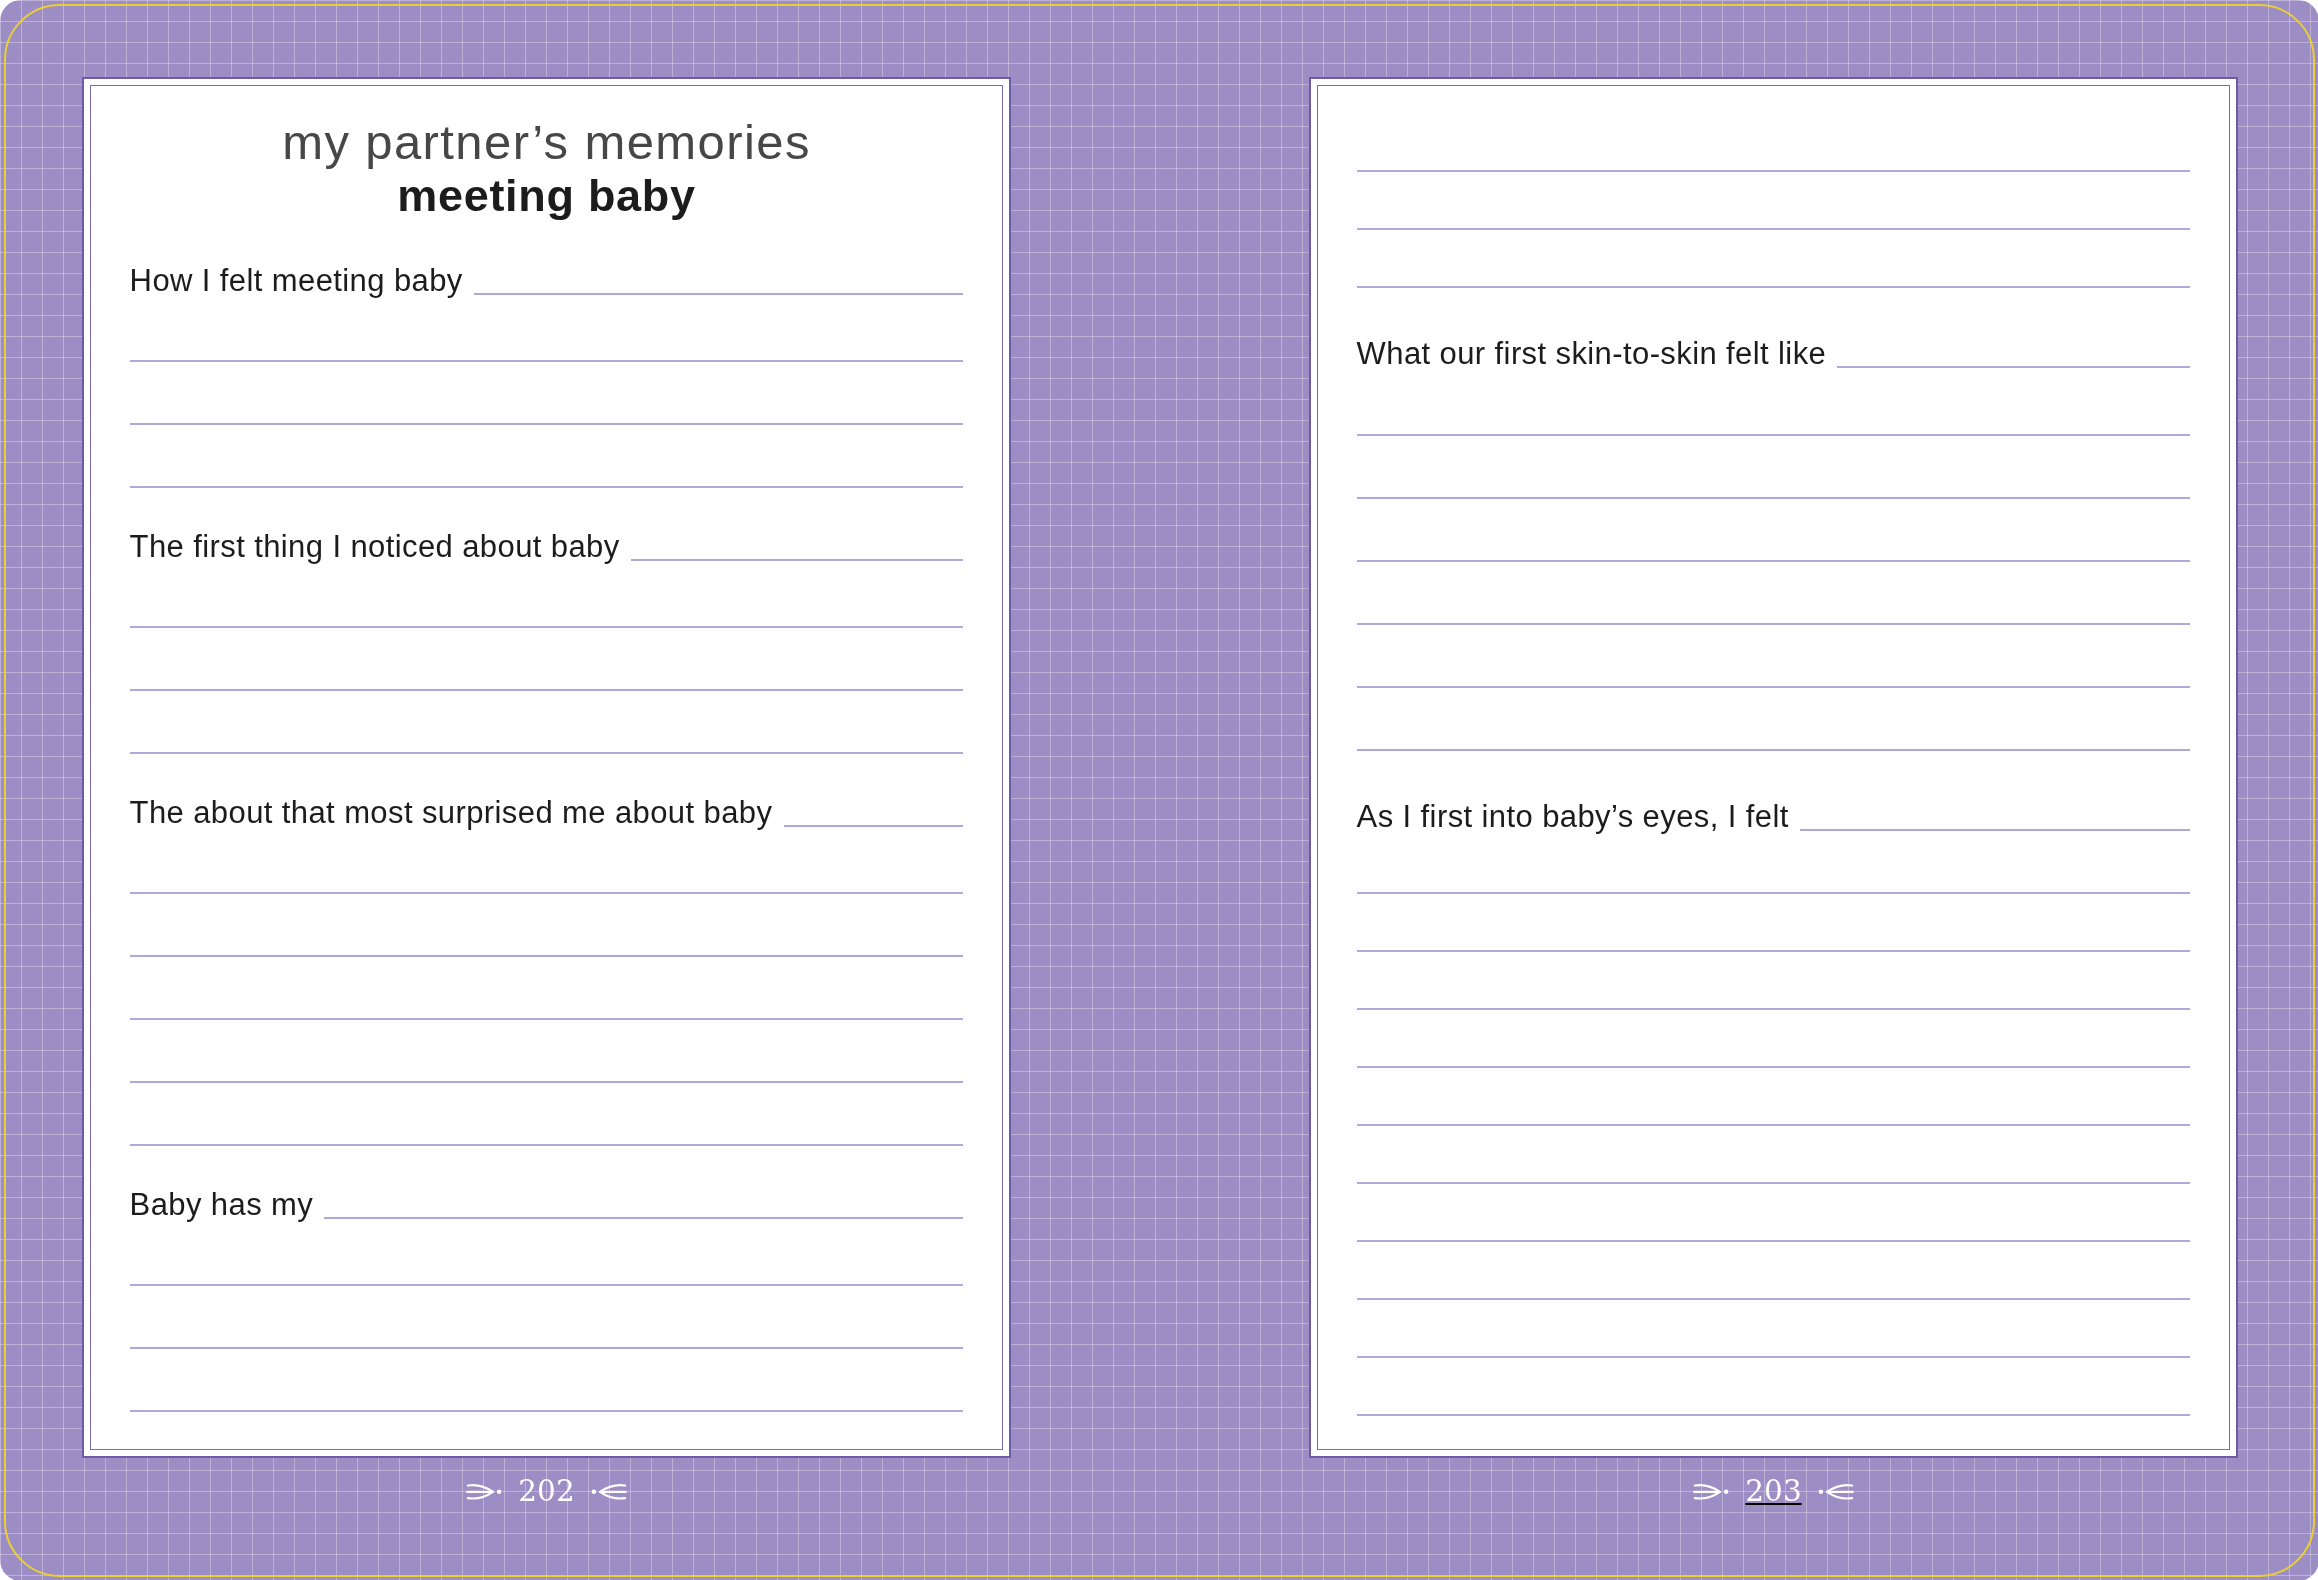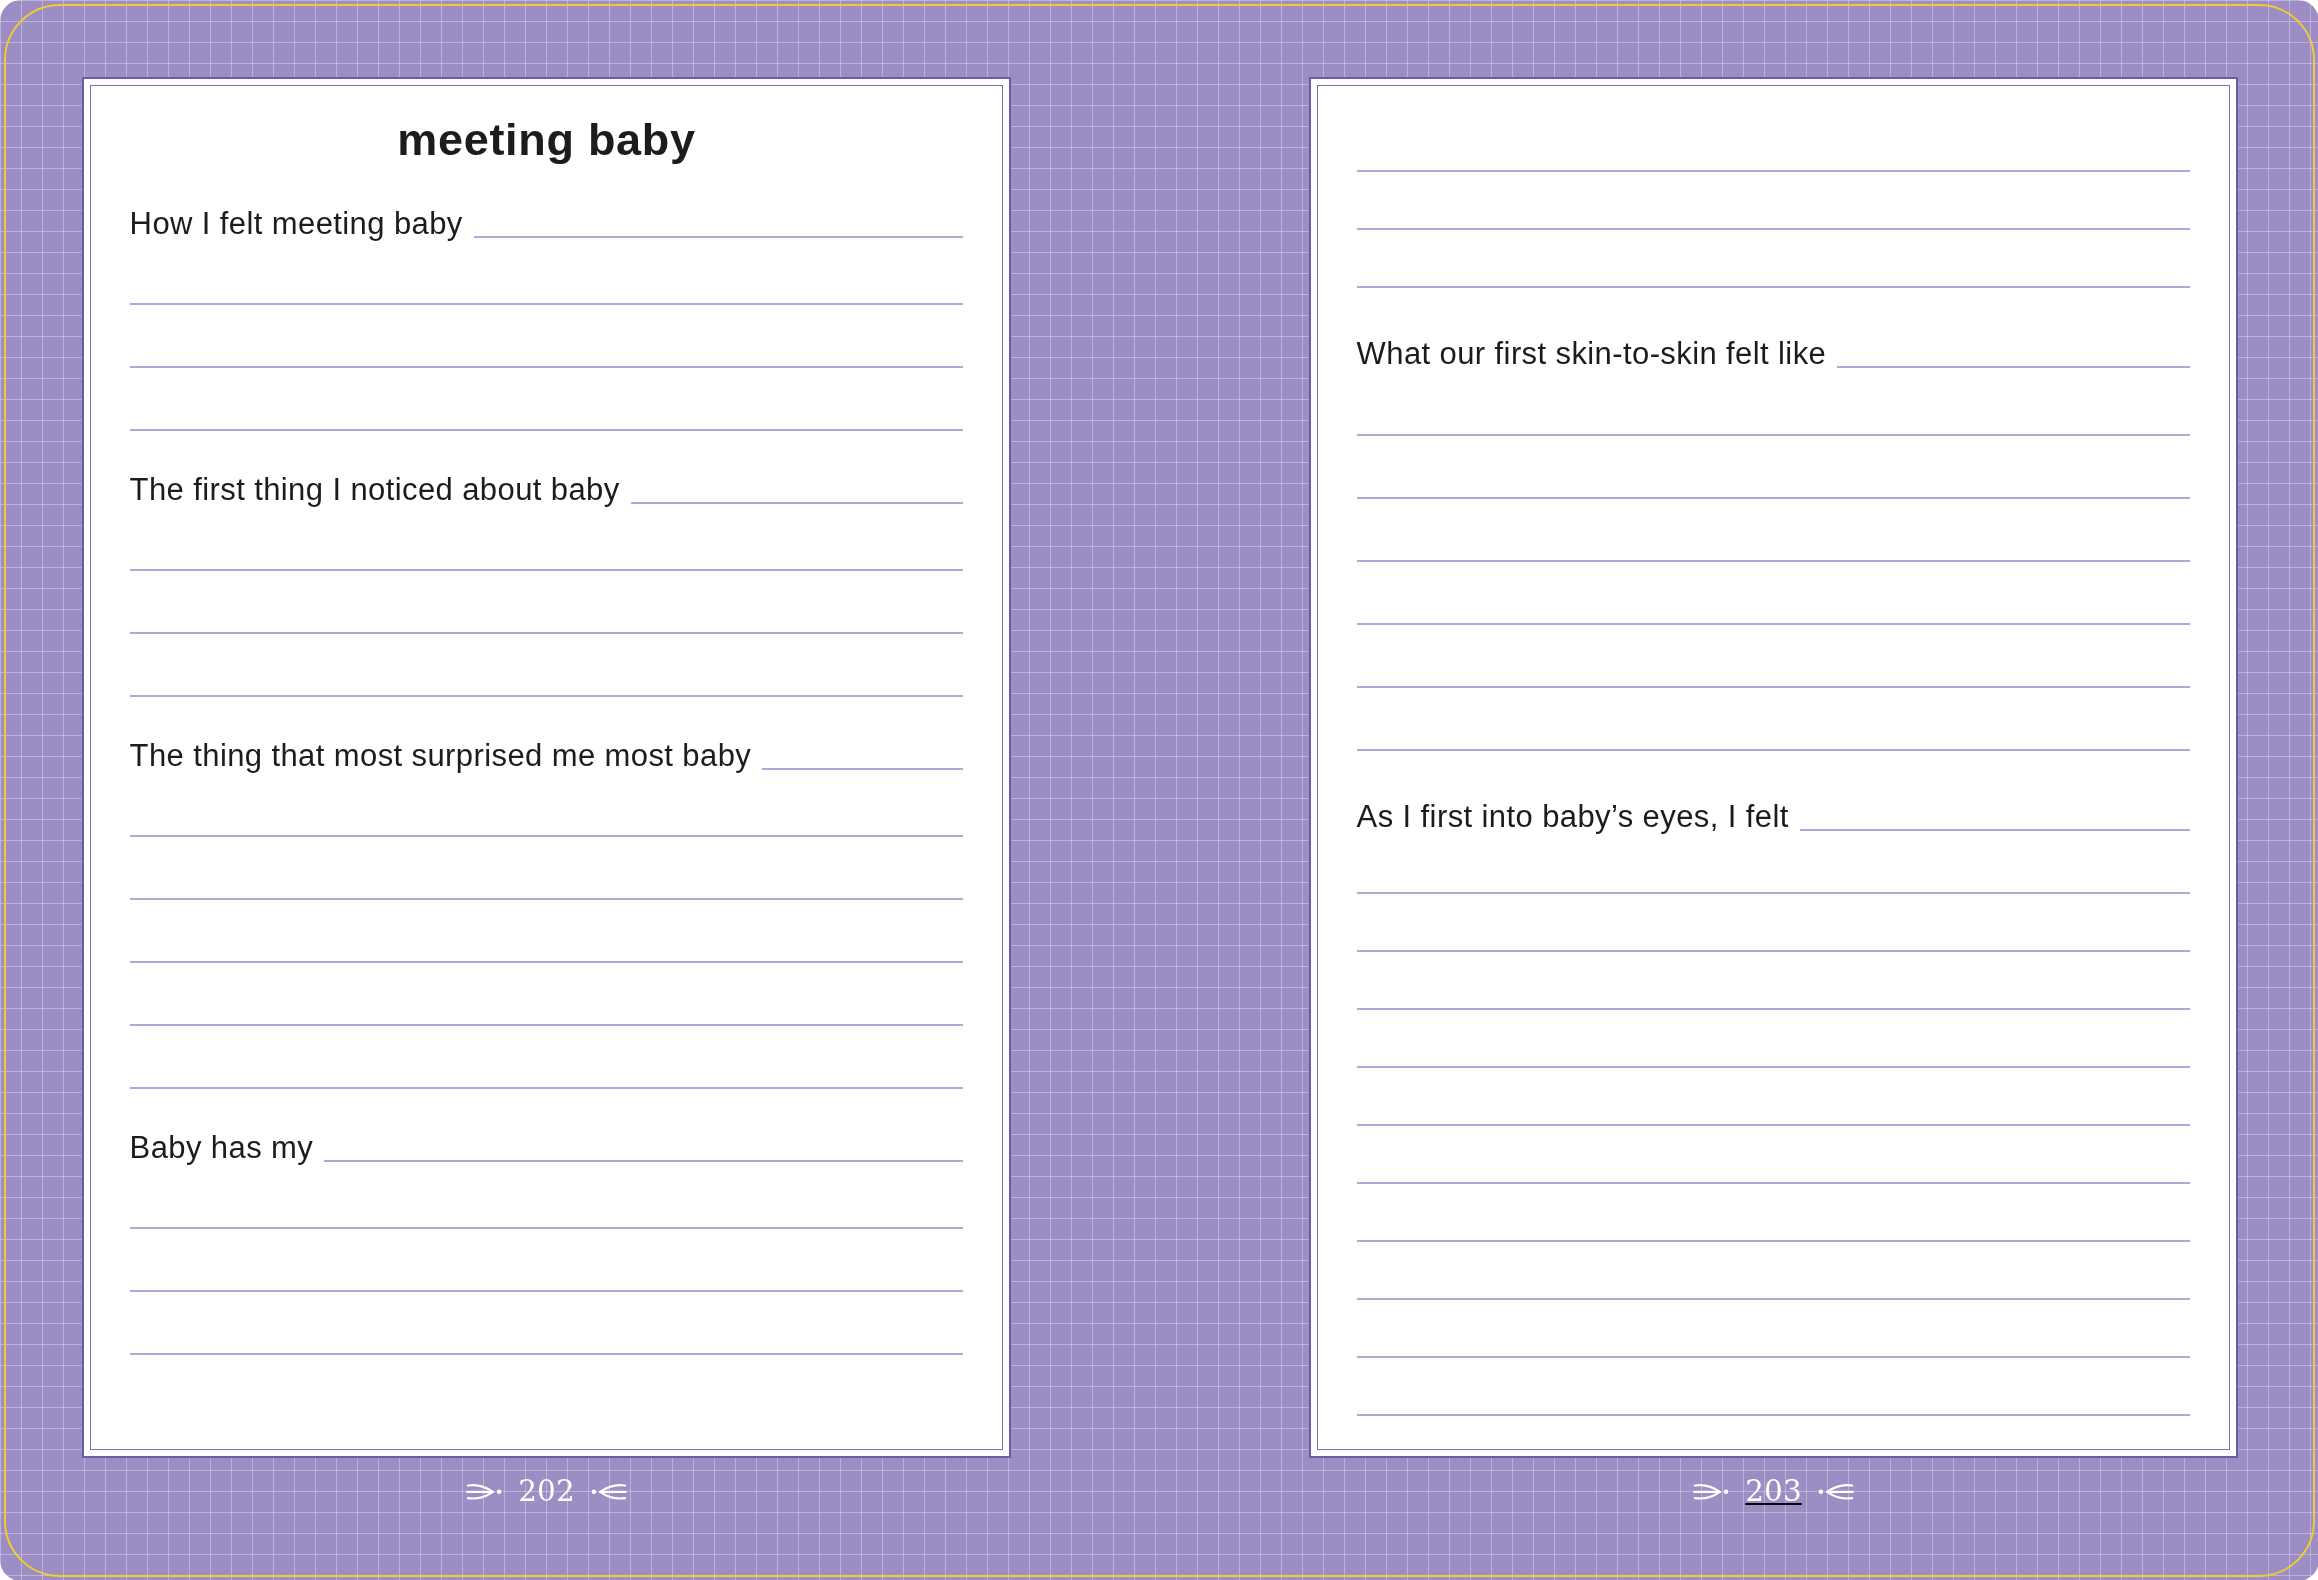--- a/index.html
+++ b/index.html
@@ -71,20 +71,21 @@
 </style>
 </head>
 <body>
 
 <div class="canvas">
   <div class="gold-frame"></div>
 
   <div class="page page-left">
     <div class="page-inner">
       <div class="title-block">
+        <div class="title1">my partner’s memories</div>
         <div class="title2">meeting baby</div>
       </div>
       <div class="sections">
           <div class="section">
             <div class="label-row">
               <span class="field-label">How I felt meeting baby</span>
               <span class="fill-line"></span>
             </div>
             <div class="rule-line"></div>
             <div class="rule-line"></div>
@@ -94,21 +95,21 @@
             <div class="label-row">
               <span class="field-label">The first thing I noticed about baby</span>
               <span class="fill-line"></span>
             </div>
             <div class="rule-line"></div>
             <div class="rule-line"></div>
             <div class="rule-line"></div>
           </div>
           <div class="section">
             <div class="label-row">
-              <span class="field-label">The thing that most surprised me most baby</span>
+              <span class="field-label">The about that most surprised me about baby</span>
               <span class="fill-line"></span>
             </div>
             <div class="rule-line"></div>
             <div class="rule-line"></div>
             <div class="rule-line"></div>
             <div class="rule-line"></div>
             <div class="rule-line"></div>
           </div>
           <div class="section">
             <div class="label-row">

